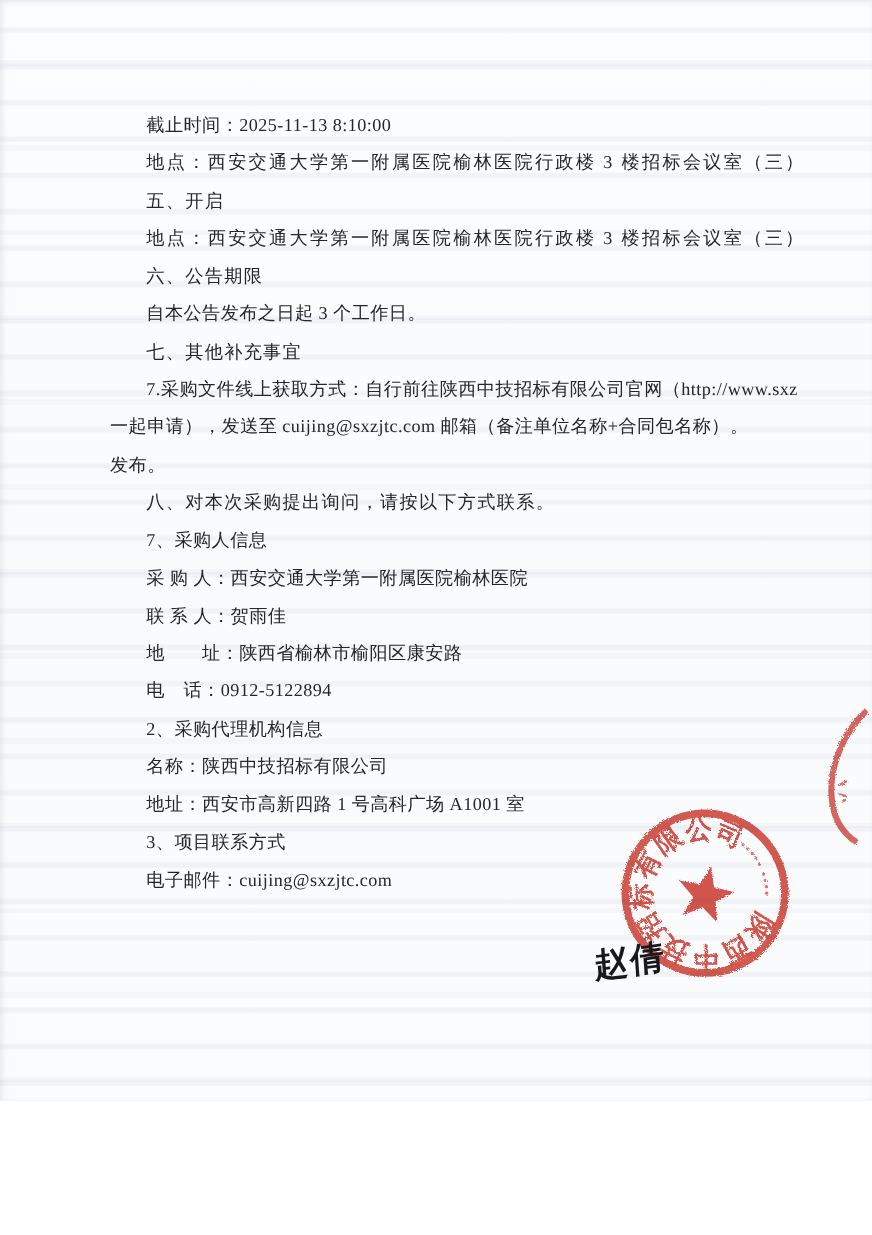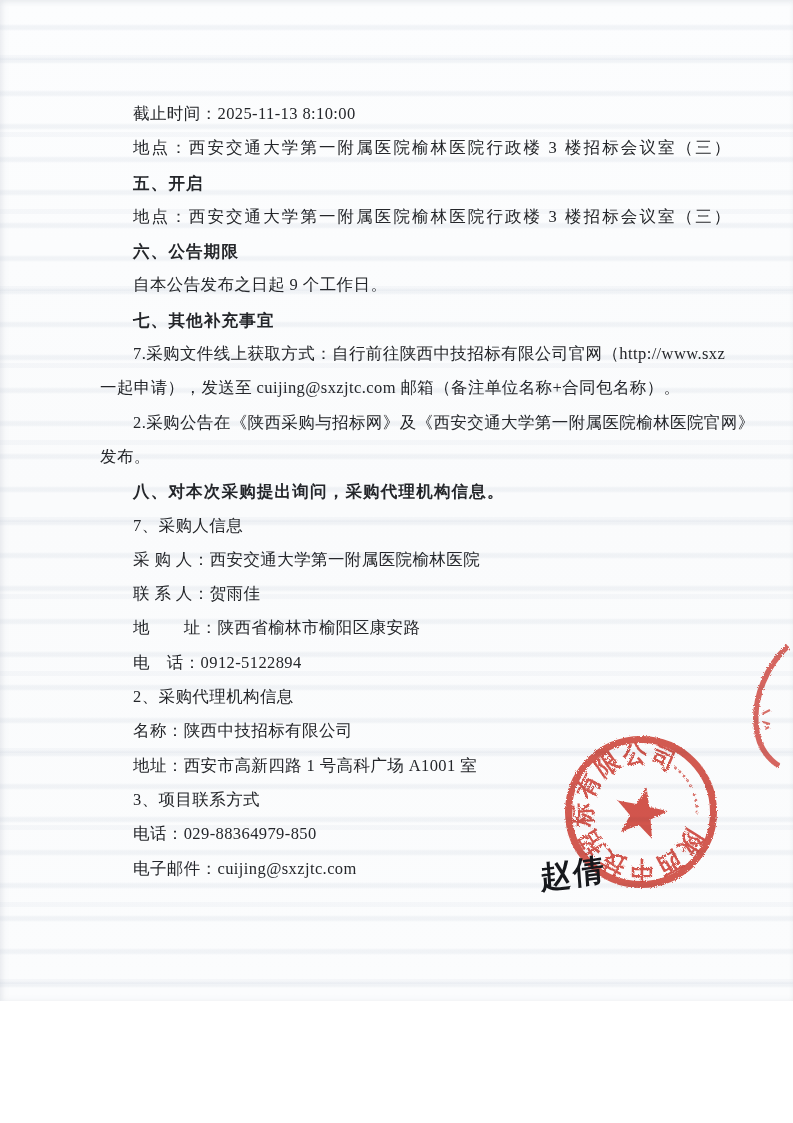--- a/index.html
+++ b/index.html
@@ -23,21 +23,21 @@
         rgba(198,206,219,0) 0px, rgba(198,206,219,0) 55px,
         rgba(198,206,219,.12) 55px, rgba(198,206,219,.12) 60px,
         rgba(198,206,219,0) 60px, rgba(198,206,219,0) 77px);
   }
   .content{
     position:absolute;left:100px;top:97px;width:616px;
     font-size:16.5px;line-height:34.3px;letter-spacing:.4px;
   }
   .line{white-space:nowrap;height:34.3px;}
   .ind{text-indent:33px;}
-  .b{font-weight:bold;font-family:"Liberation Sans","DejaVu Sans",sans-serif;letter-spacing:1.2px;}
+  .b{font-weight:normal;font-family:"Liberation Sans","DejaVu Sans",sans-serif;letter-spacing:1.2px;}
   .wide{letter-spacing:2.1px;}
   .pagenum{
     position:absolute;top:1035px;left:12px;width:100%;text-align:center;
     font-size:15px;font-weight:600;color:#1c1e22;
   }
   .stamp{
     position:absolute;left:531px;top:702px;width:220px;height:220px;
     mix-blend-mode:multiply;opacity:.93;
   }
   .partial-stamp{
@@ -58,37 +58,35 @@
 
 <div class="page">
   <div class="streaks"></div>
 
   <div class="content">
     <div class="line ind">截止时间：2025-11-13  8:10:00</div>
     <div class="line ind wide">地点：西安交通大学第一附属医院榆林医院行政楼 3 楼招标会议室（三）</div>
     <div class="line ind b">五、开启</div>
     <div class="line ind wide">地点：西安交通大学第一附属医院榆林医院行政楼 3 楼招标会议室（三）</div>
     <div class="line ind b">六、公告期限</div>
-    <div class="line ind">自本公告发布之日起 9 个工作日。</div>
+    <div class="line ind">自本公告发布之日起 3 个工作日。</div>
     <div class="line ind b">七、其他补充事宜</div>
     <div class="line ind">7.采购文件线上获取方式：自行前往陕西中技招标有限公司官网（http://www.sxz</div>
     <div class="line">一起申请），发送至 cuijing@sxzjtc.com 邮箱（备注单位名称+合同包名称）。</div>
-    <div class="line ind">2.采购公告在《陕西采购与招标网》及《西安交通大学第一附属医院榆林医院官网》</div>
     <div class="line">发布。</div>
-    <div class="line ind b">八、对本次采购提出询问，采购代理机构信息。</div>
+    <div class="line ind b">八、对本次采购提出询问，请按以下方式联系。</div>
     <div class="line ind">7、采购人信息</div>
     <div class="line ind">采 购 人：西安交通大学第一附属医院榆林医院</div>
     <div class="line ind">联 系 人：贺雨佳</div>
     <div class="line ind">地　　址：陕西省榆林市榆阳区康安路</div>
     <div class="line ind">电　话：0912-5122894</div>
     <div class="line ind">2、采购代理机构信息</div>
     <div class="line ind">名称：陕西中技招标有限公司</div>
     <div class="line ind">地址：西安市高新四路 1 号高科广场 A1001 室</div>
     <div class="line ind">3、项目联系方式</div>
-    <div class="line ind">电话：029-88364979-850</div>
     <div class="line ind">电子邮件：cuijing@sxzjtc.com</div>
   </div>
 
   <svg class="stamp" viewBox="0 0 220 220">
     <defs>
       <filter id="rough" x="-10%" y="-10%" width="120%" height="120%">
         <feTurbulence type="fractalNoise" baseFrequency="0.9" numOctaves="2" result="n"></feTurbulence>
         <feDisplacementMap in="SourceGraphic" in2="n" scale="3.5"></feDisplacementMap>
       </filter>
     </defs>

